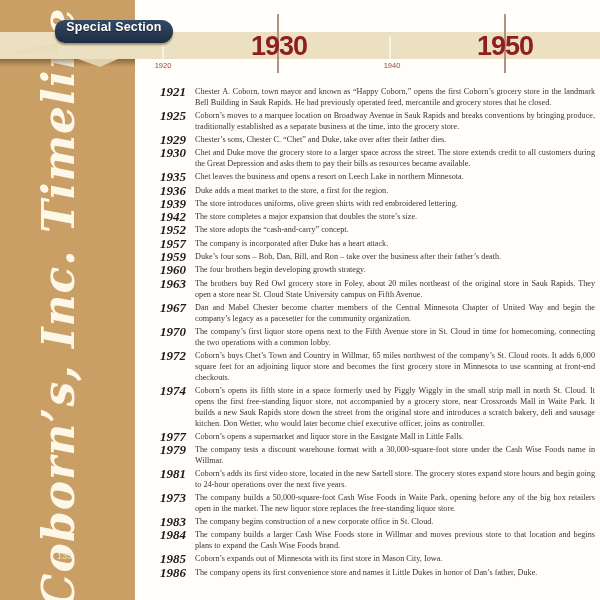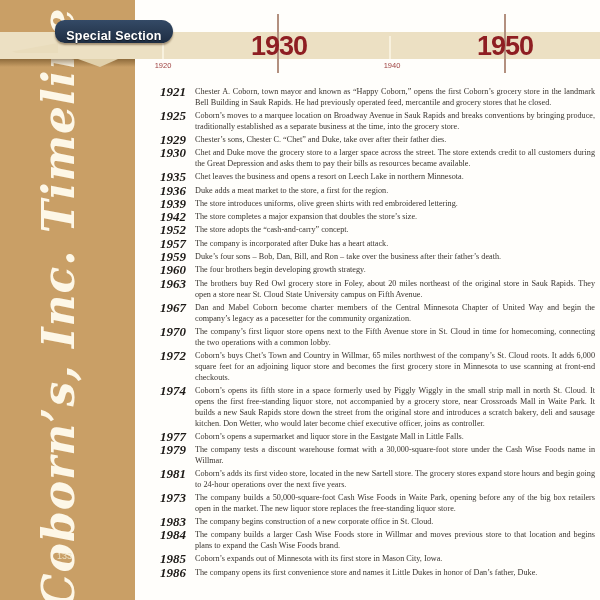--- a/index.html
+++ b/index.html
@@ -36,21 +36,21 @@
   .year-major{position:absolute;top:33px;transform:translateX(-50%);
         font-family:"Liberation Sans",sans-serif;font-weight:bold;font-size:27px;line-height:26px;
         letter-spacing:-1px;color:var(--accent);z-index:2;}
   .label-1930{left:279px;} .label-1950{left:505px;}
   .year-minor{position:absolute;top:61px;transform:translateX(-50%);
         font-family:"Liberation Sans",sans-serif;font-size:7.5px;color:var(--minor);z-index:2;}
   .label-1920{left:163px;} .label-1940{left:392px;}
   .badge{position:absolute;left:55px;top:20px;width:118px;height:23px;
         background:linear-gradient(180deg,#344a66,#1e2d42);
         border-radius:10px 12px 12px 10px;box-shadow:0 2px 2px rgba(70,45,15,.45);
-        display:flex;align-items:flex-end;justify-content:center;z-index:3;}
+        display:flex;align-items:flex-start;justify-content:center;z-index:3;}
   .badge-label{color:#ffffff;font-family:"Liberation Sans",sans-serif;font-weight:bold;
         font-size:12.5px;letter-spacing:.2px;text-shadow:0 1px 1px rgba(0,0,0,.5);}
   .badge-fold{position:absolute;left:12px;top:43px;width:46px;height:10px;background:#e9dcbc;
         clip-path:polygon(0 85%,100% 0,100% 100%,10% 100%);z-index:2;}
   
   .entries{position:absolute;left:135px;top:86px;width:461px;z-index:1;}
   .entry{display:flex;margin-bottom:2px;}
   .entry-year{flex:none;margin-left:25px;width:35px;font-weight:bold;font-style:italic;
         font-size:13px;line-height:11.3px;color:#1d1a17;}
   .entry-text{flex:1;font-size:8.2px;line-height:11px;color:var(--ink);
@@ -149,21 +149,21 @@
         <span class="entry-text">The four brothers begin developing growth strategy.</span>
       </div>
 
       <div class="entry">
         <span class="entry-year">1963</span>
         <span class="entry-text">The brothers buy Red Owl grocery store in Foley, about 20 miles northeast of the original store in Sauk Rapids. They open a store near St. Cloud State University campus on Fifth Avenue.</span>
       </div>
 
       <div class="entry">
         <span class="entry-year">1967</span>
-        <span class="entry-text">Dan and Mabel Coborn become charter members of the Central Minnesota Chapter of United Way and begin the company’s legacy as a pacesetter for the community organization.</span>
+        <span class="entry-text">Dan and Mabel Chester become charter members of the Central Minnesota Chapter of United Way and begin the company’s legacy as a pacesetter for the community organization.</span>
       </div>
 
       <div class="entry">
         <span class="entry-year">1970</span>
         <span class="entry-text">The company’s first liquor store opens next to the Fifth Avenue store in St. Cloud in time for homecoming, connecting the two operations with a common lobby.</span>
       </div>
 
       <div class="entry">
         <span class="entry-year">1972</span>
         <span class="entry-text">Coborn’s buys Chet’s Town and Country in Willmar, 65 miles northwest of the company’s St. Cloud roots. It adds 6,000 square feet for an adjoining liquor store and becomes the first grocery store in Minnesota to use scanning at front-end checkouts.</span>

